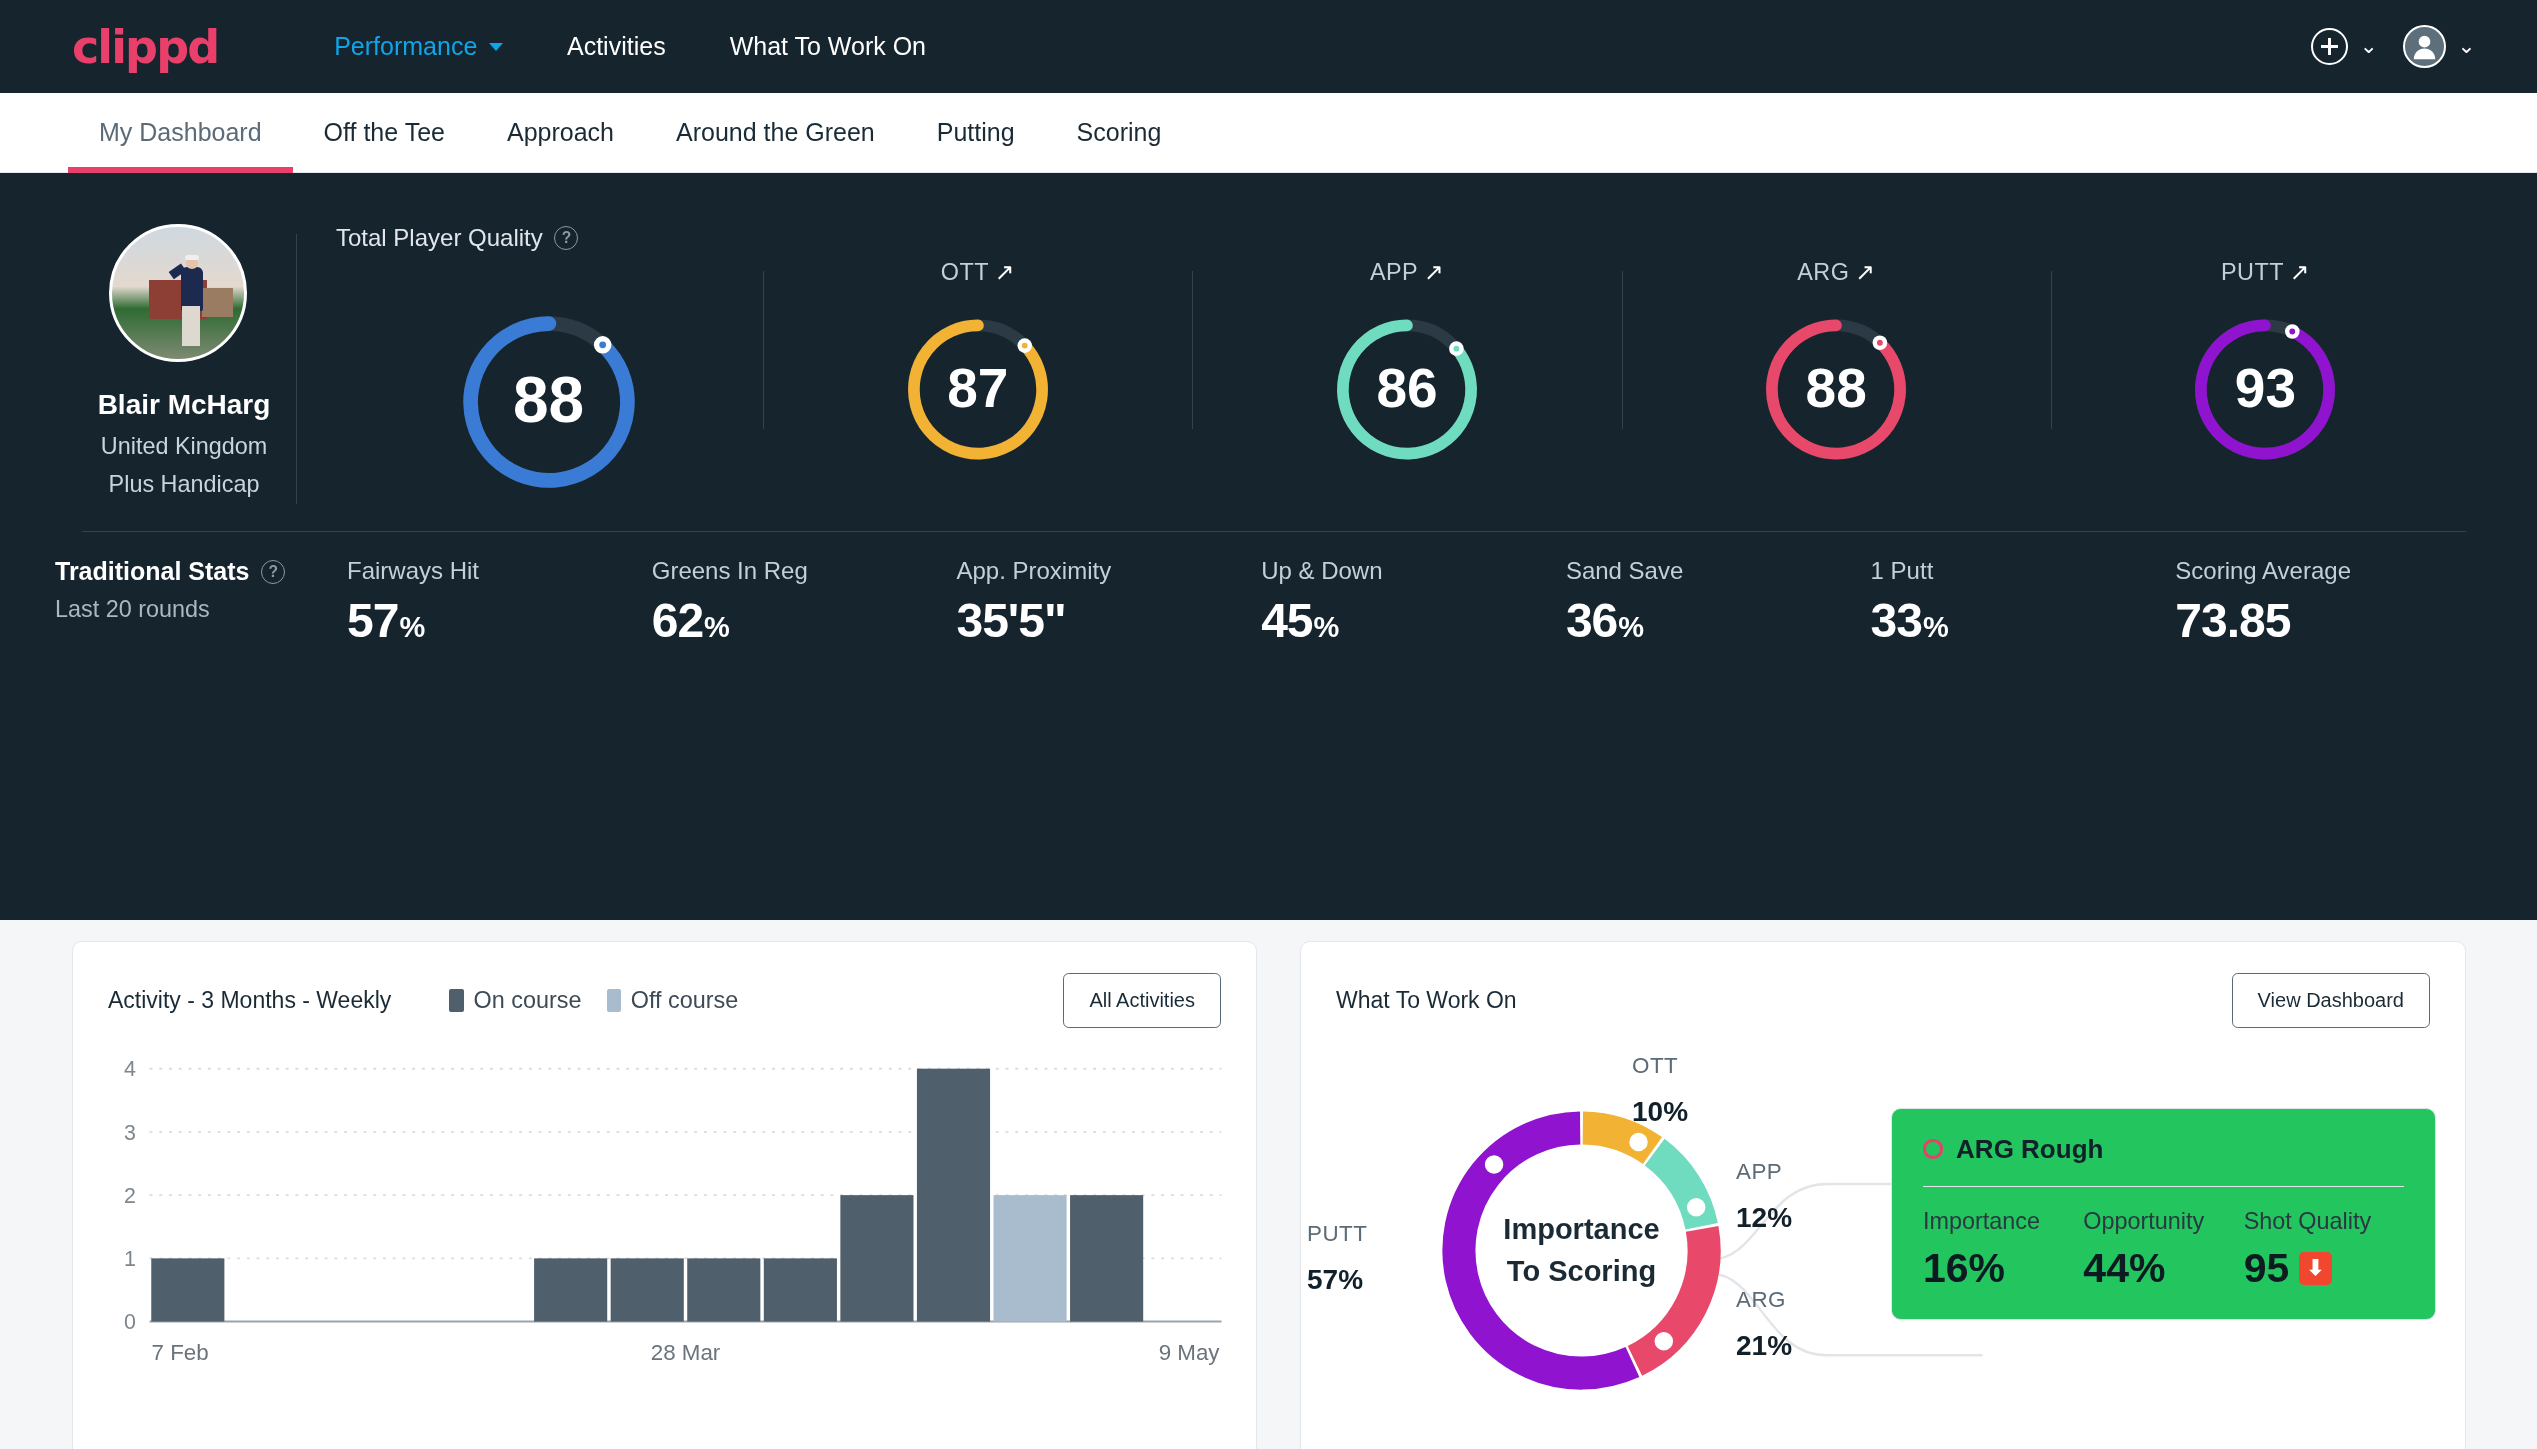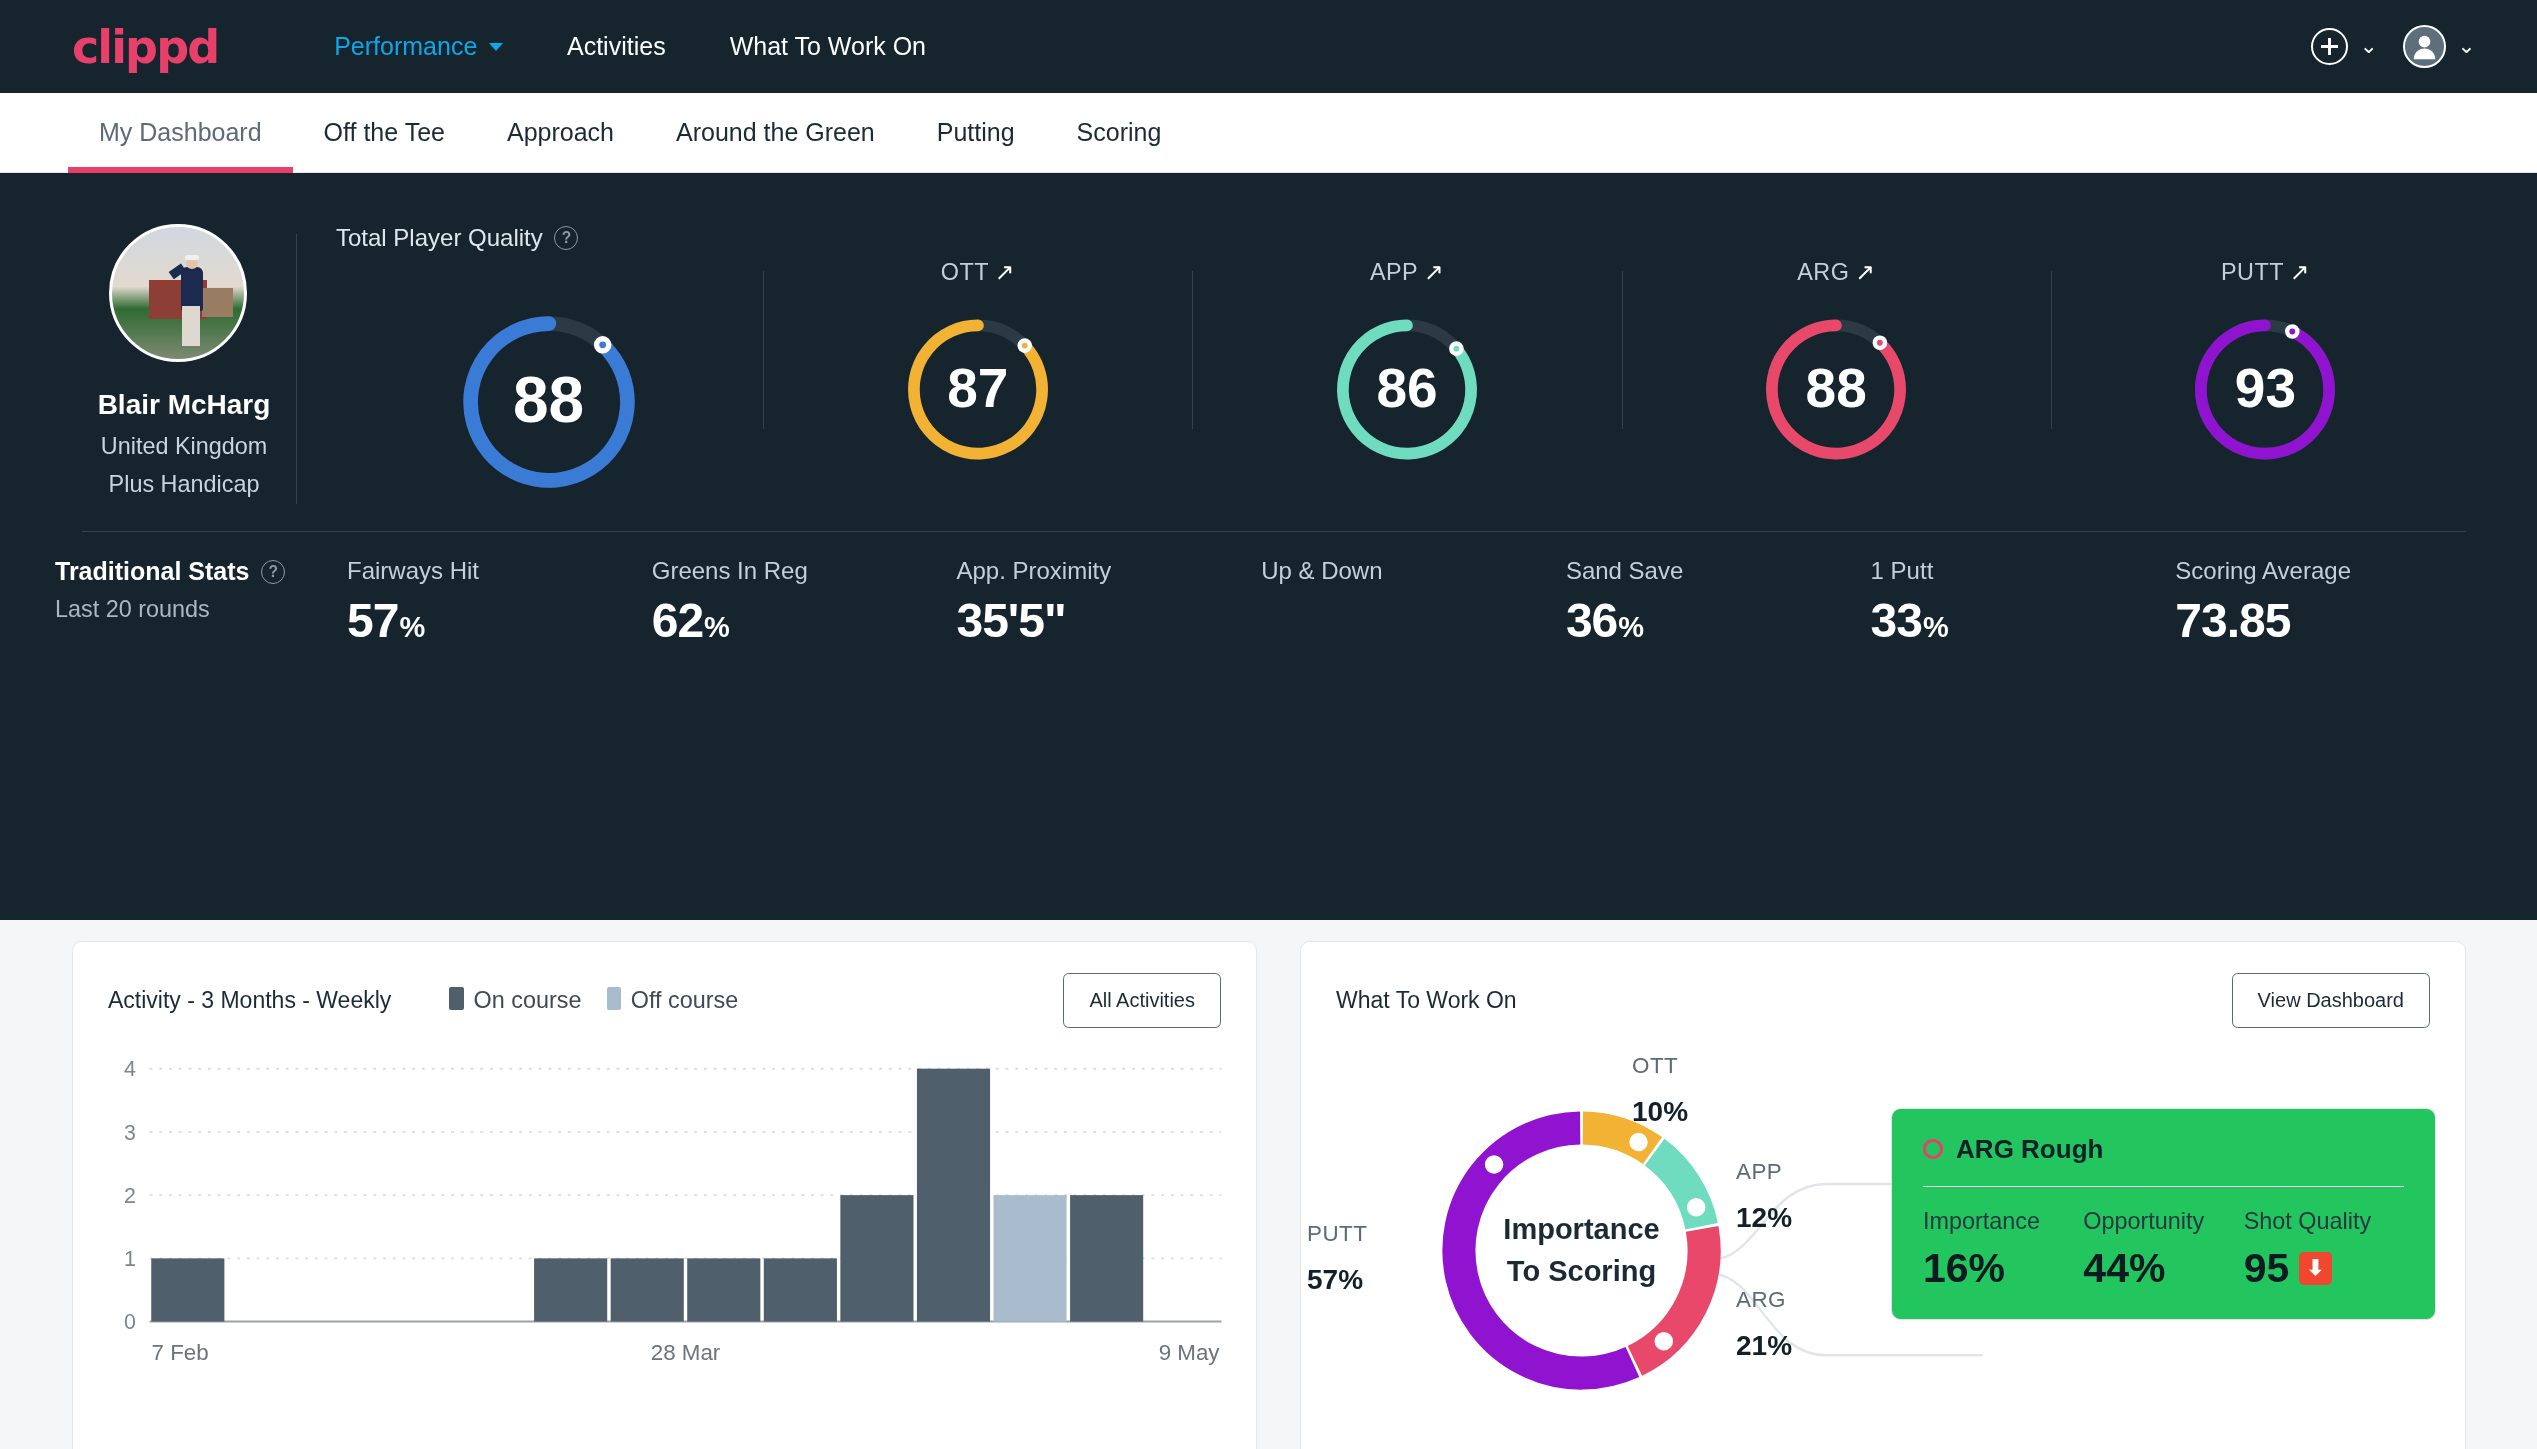--- a/index.html
+++ b/index.html
@@ -87,21 +87,21 @@
   .stat-value .unit { font-size: 29px; font-weight:bold; margin-left:1px;}
 
   
   .cards { display:flex; gap: 43px; padding: 21.4px 72px 0 72px; }
   .card { background:#fff; border:1px solid #e3e6ea; border-radius: 9.7px; position:relative; }
   .card.activity { width: 1185px; height: 521px; }
   .card.work { flex:1; height: 521px; }
   .card-head { display:flex; align-items:center; padding: 31px 35px 0 35px; }
   .card-title { font-size: 23px; color:#1b2b36; font-weight:400; }
   .legend { display:flex; align-items:center; gap: 25px; margin-left: 58px;}
-  .legend-item { display:flex; gap: 9.7px; font-size:23.4px; color:#3d4b56;}
+  .legend-item { display:flex; align-items:center; gap: 9.7px; font-size:23.4px; color:#3d4b56;}
   .sw { width: 14.6px; height: 23.4px; border-radius: 1.9px; display:inline-block;}
   .btn-outline {
     margin-left:auto; border:1.9px solid #5a6b77; border-radius: 5.8px; padding: 14.6px 25px;
     font-size: 20px; color:#1b2b36; background:#fff; cursor:pointer; white-space:nowrap;
   }
   .chart-area { position: relative; margin: 29px 27px 0 35px; height: 321px;}
 
   .work-body { position:relative; height: 419px; }
   .donutwrap { position:absolute; left: 47px; top: 47px; width: 467px; height: 351px;}
   .donut-center { position:absolute; left:0; right:0; top: 50%; transform: translateY(-50%);
@@ -271,20 +271,21 @@
           <div class="stat">
             <div class="stat-label">Greens In Reg</div>
             <div class="stat-value"><span>62</span><span class="unit">%</span></div>
           </div>
           <div class="stat">
             <div class="stat-label">App. Proximity</div>
             <div class="stat-value"><span>35'5"</span></div>
           </div>
           <div class="stat">
             <div class="stat-label">Up &amp; Down</div>
+            <div class="stat-value"><span>45</span><span class="unit">%</span></div>
           </div>
           <div class="stat">
             <div class="stat-label">Sand Save</div>
             <div class="stat-value"><span>36</span><span class="unit">%</span></div>
           </div>
           <div class="stat">
             <div class="stat-label">1 Putt</div>
             <div class="stat-value"><span>33</span><span class="unit">%</span></div>
           </div>
           <div class="stat">

